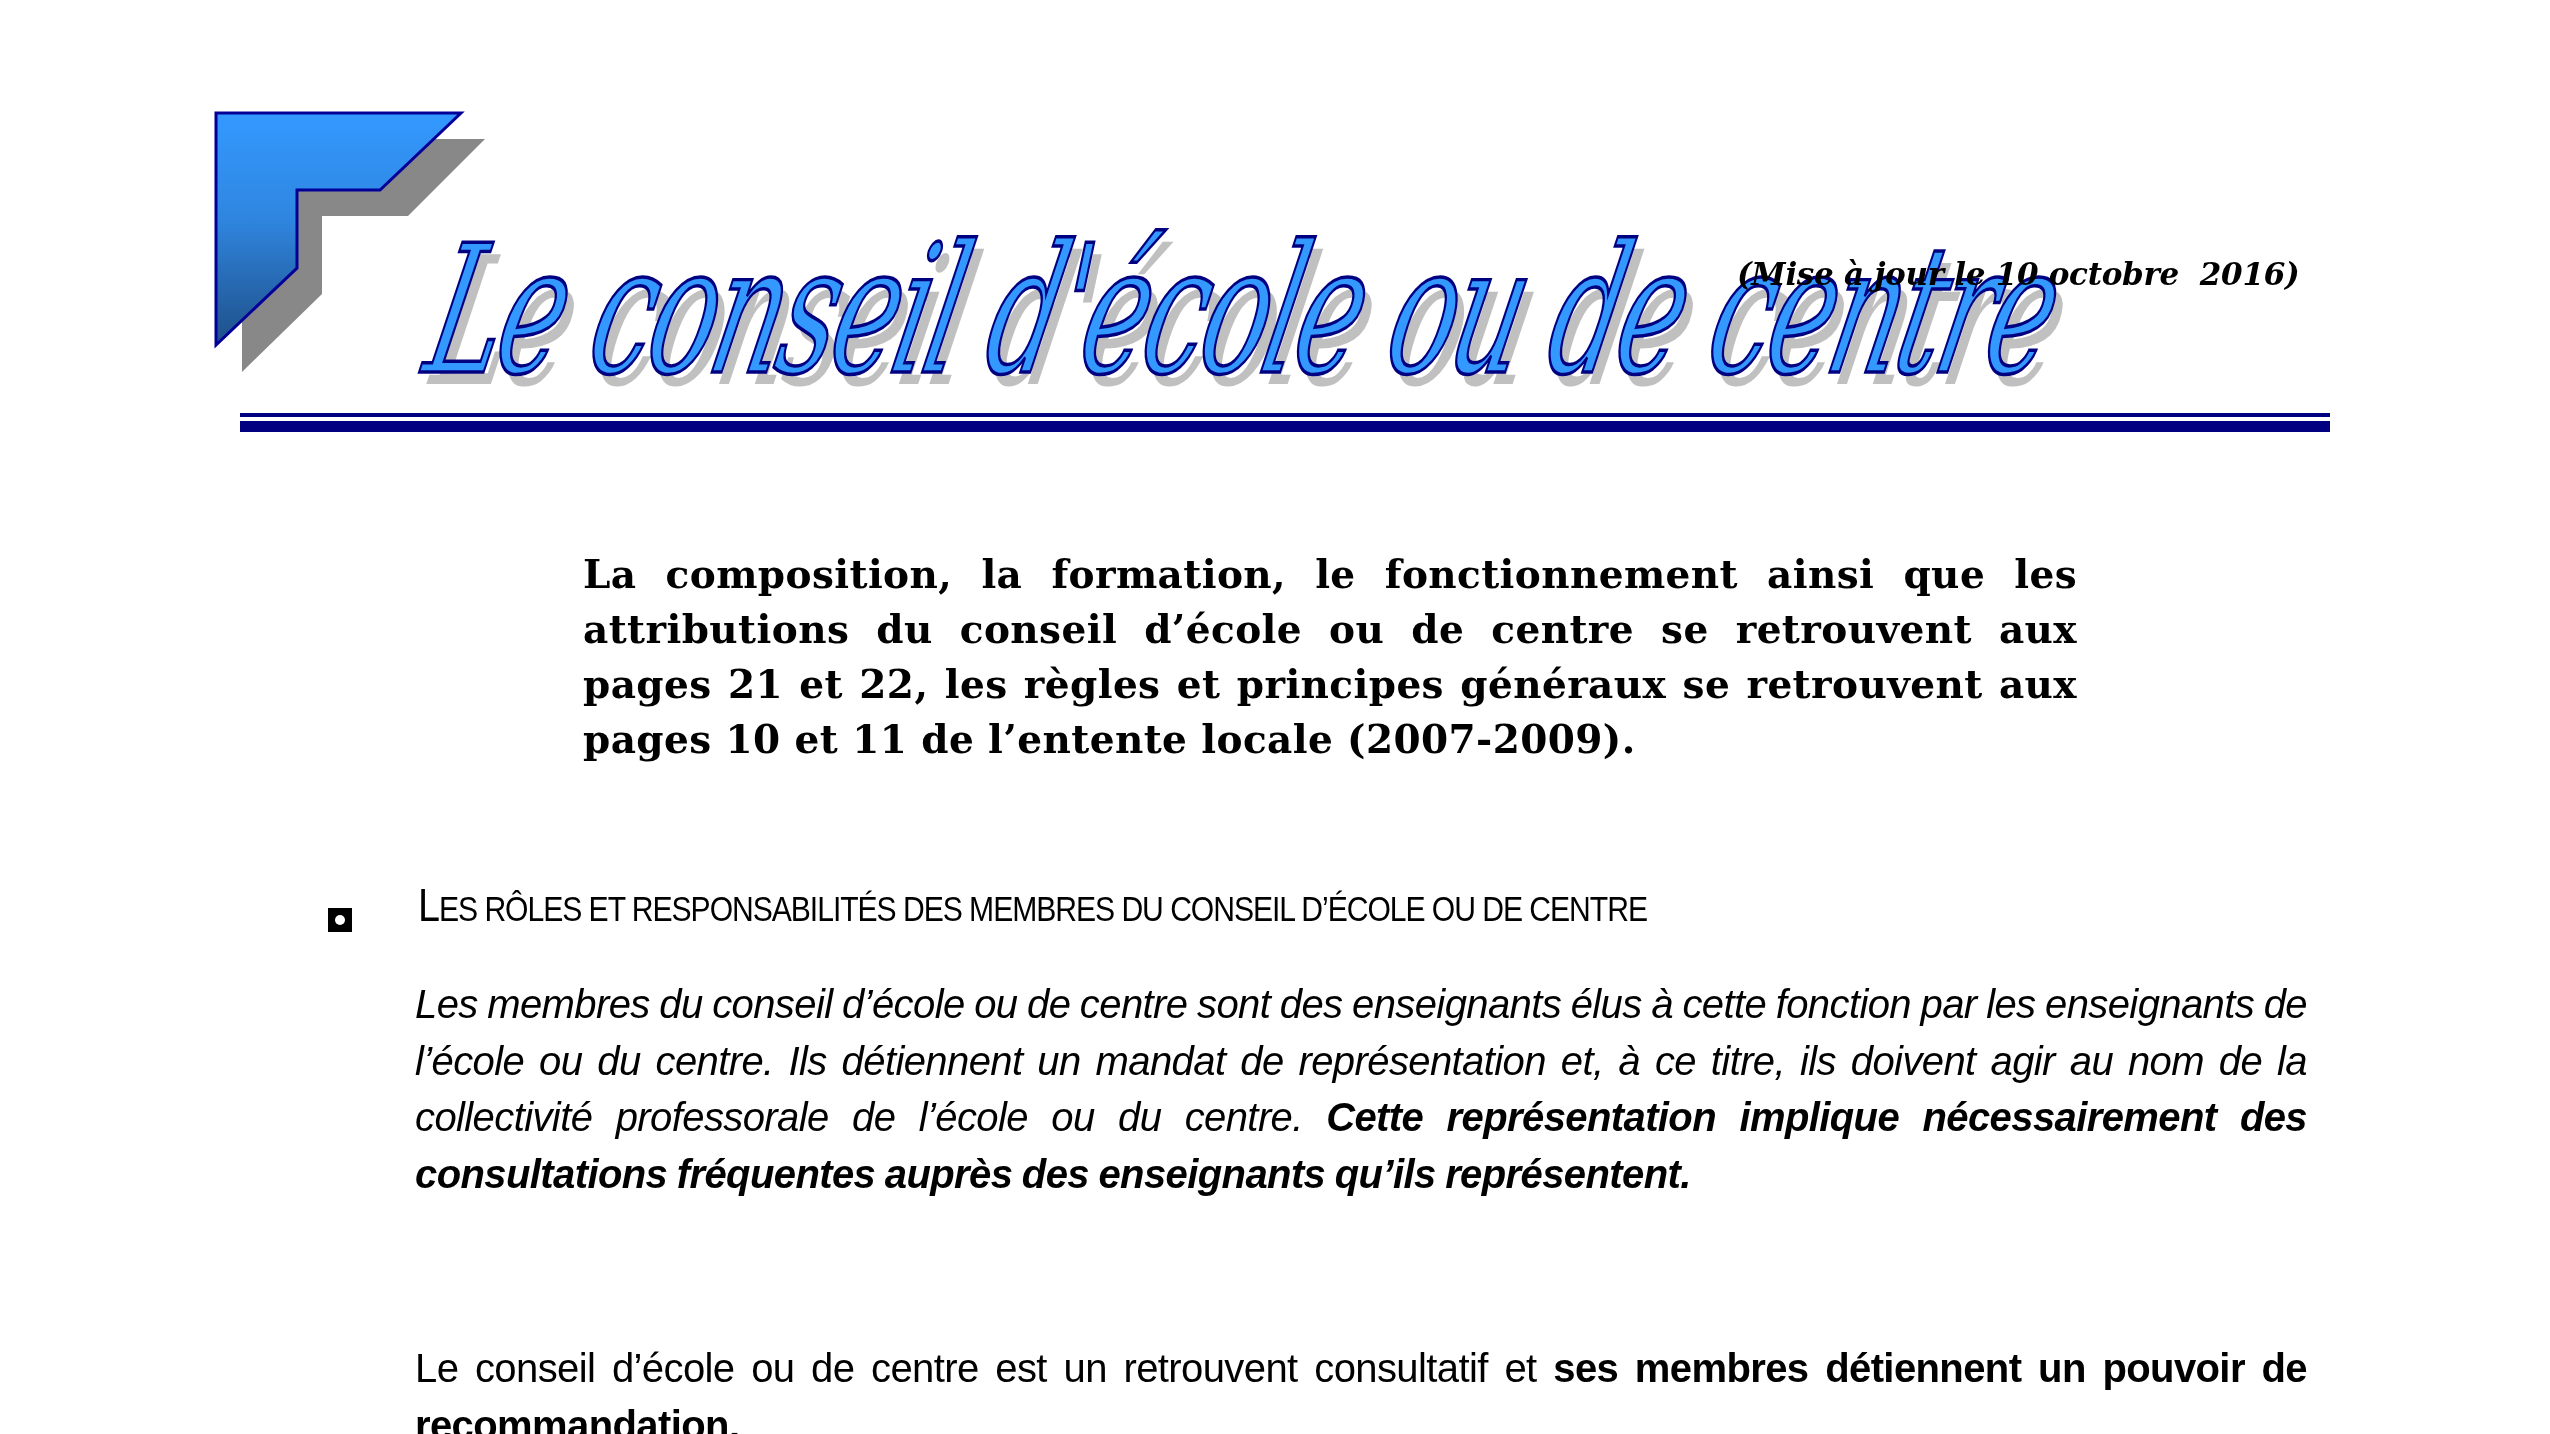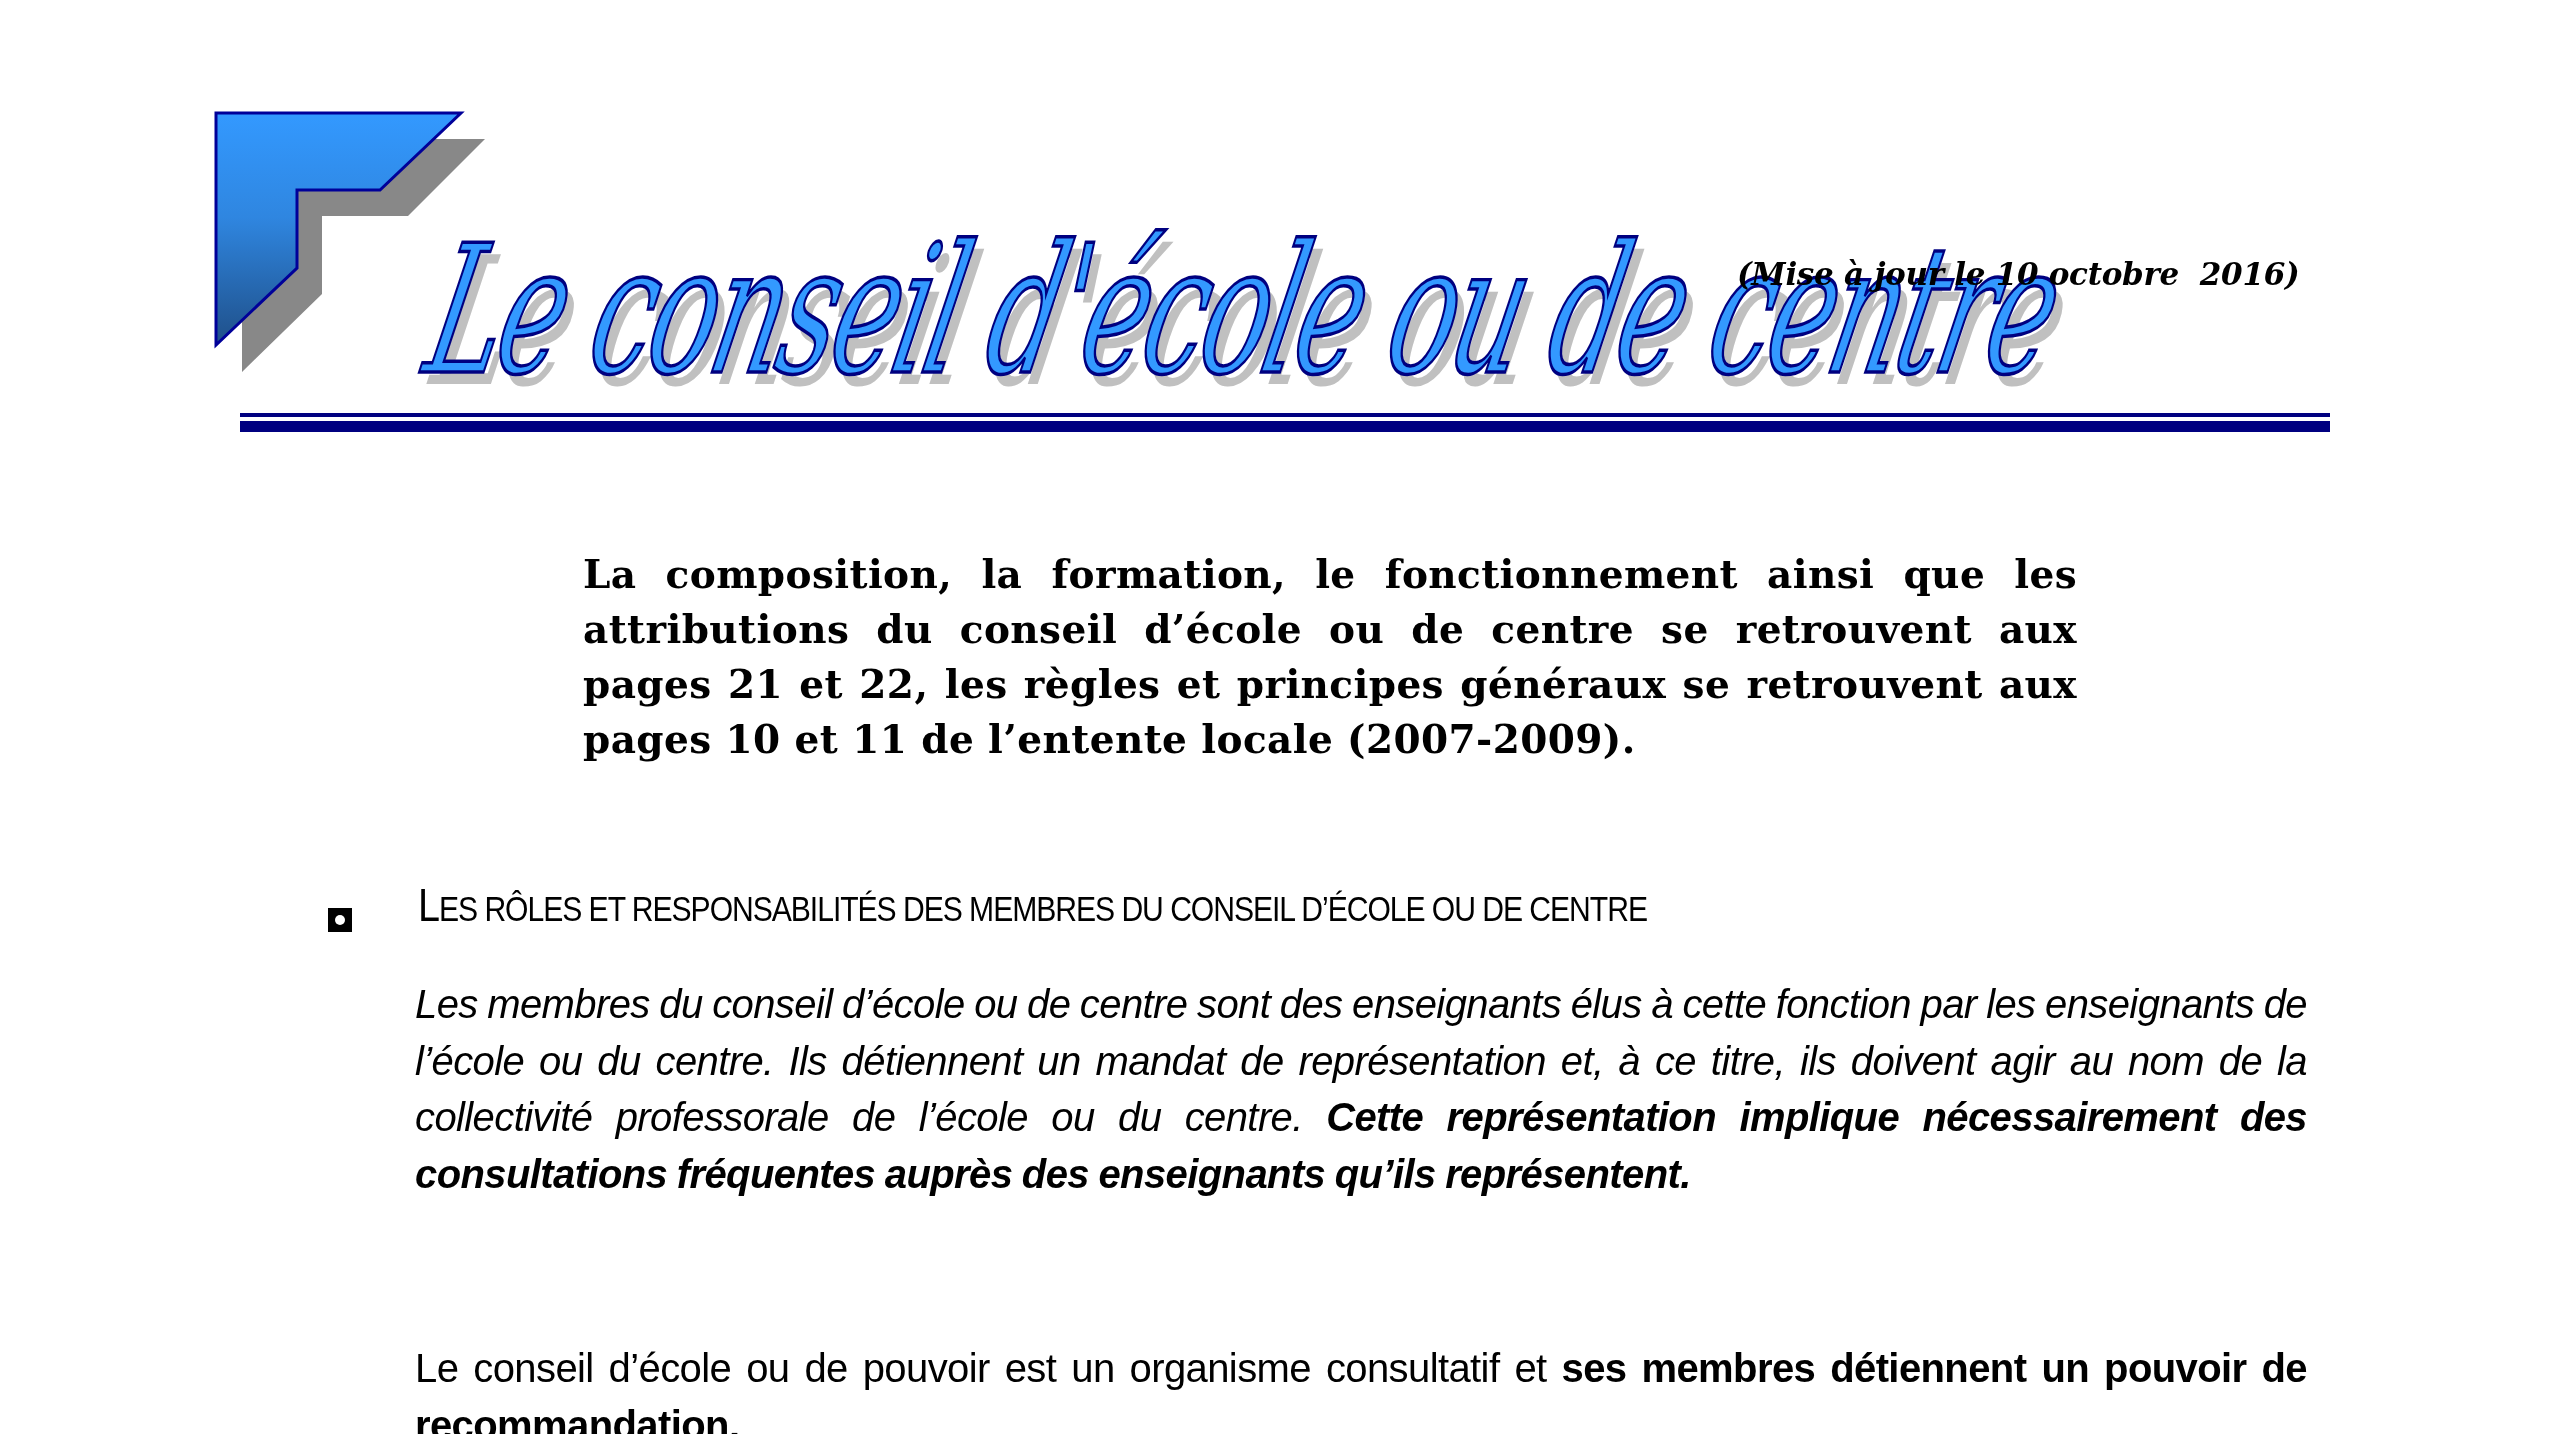--- a/index.html
+++ b/index.html
@@ -173,15 +173,15 @@
 
   <p class="intro" style="margin:17px">La composition, la formation, le fonctionnement ainsi que les attributions du conseil d’école ou de centre  se retrouvent aux pages 21 et 22, les règles et principes généraux  se retrouvent aux pages 10 et 11 de l’entente locale (2007-2009).</p>
 
   <div class="section-heading">
     <span class="bullet"></span>
     <span class="heading-text"><span class="first">L</span><span class="rest">ES RÔLES ET RESPONSABILITÉS DES MEMBRES DU CONSEIL D’ÉCOLE OU DE CENTRE</span></span>
   </div>
 
   <p class="body-para p1" style="margin:0"><span>Les membres du conseil d’école ou de centre sont des enseignants élus à cette fonction par les enseignants de l’école ou du centre.  Ils détiennent un mandat de représentation et, à ce titre, ils doivent agir au nom de la collectivité professorale de l’école ou du centre.  </span><b>Cette représentation implique nécessairement des consultations fréquentes auprès des enseignants qu’ils représentent.</b></p>
 
-  <p class="body-para p2" style="margin:0"><span>Le conseil d’école ou de pouvoir est un organisme consultatif et </span><b>ses membres détiennent un pouvoir de recommandation.</b></p>
+  <p class="body-para p2" style="margin:0"><span>Le conseil d’école ou de centre est un retrouvent consultatif et </span><b>ses membres détiennent un pouvoir de recommandation.</b></p>
 
 </div>
 
 </body></html>

